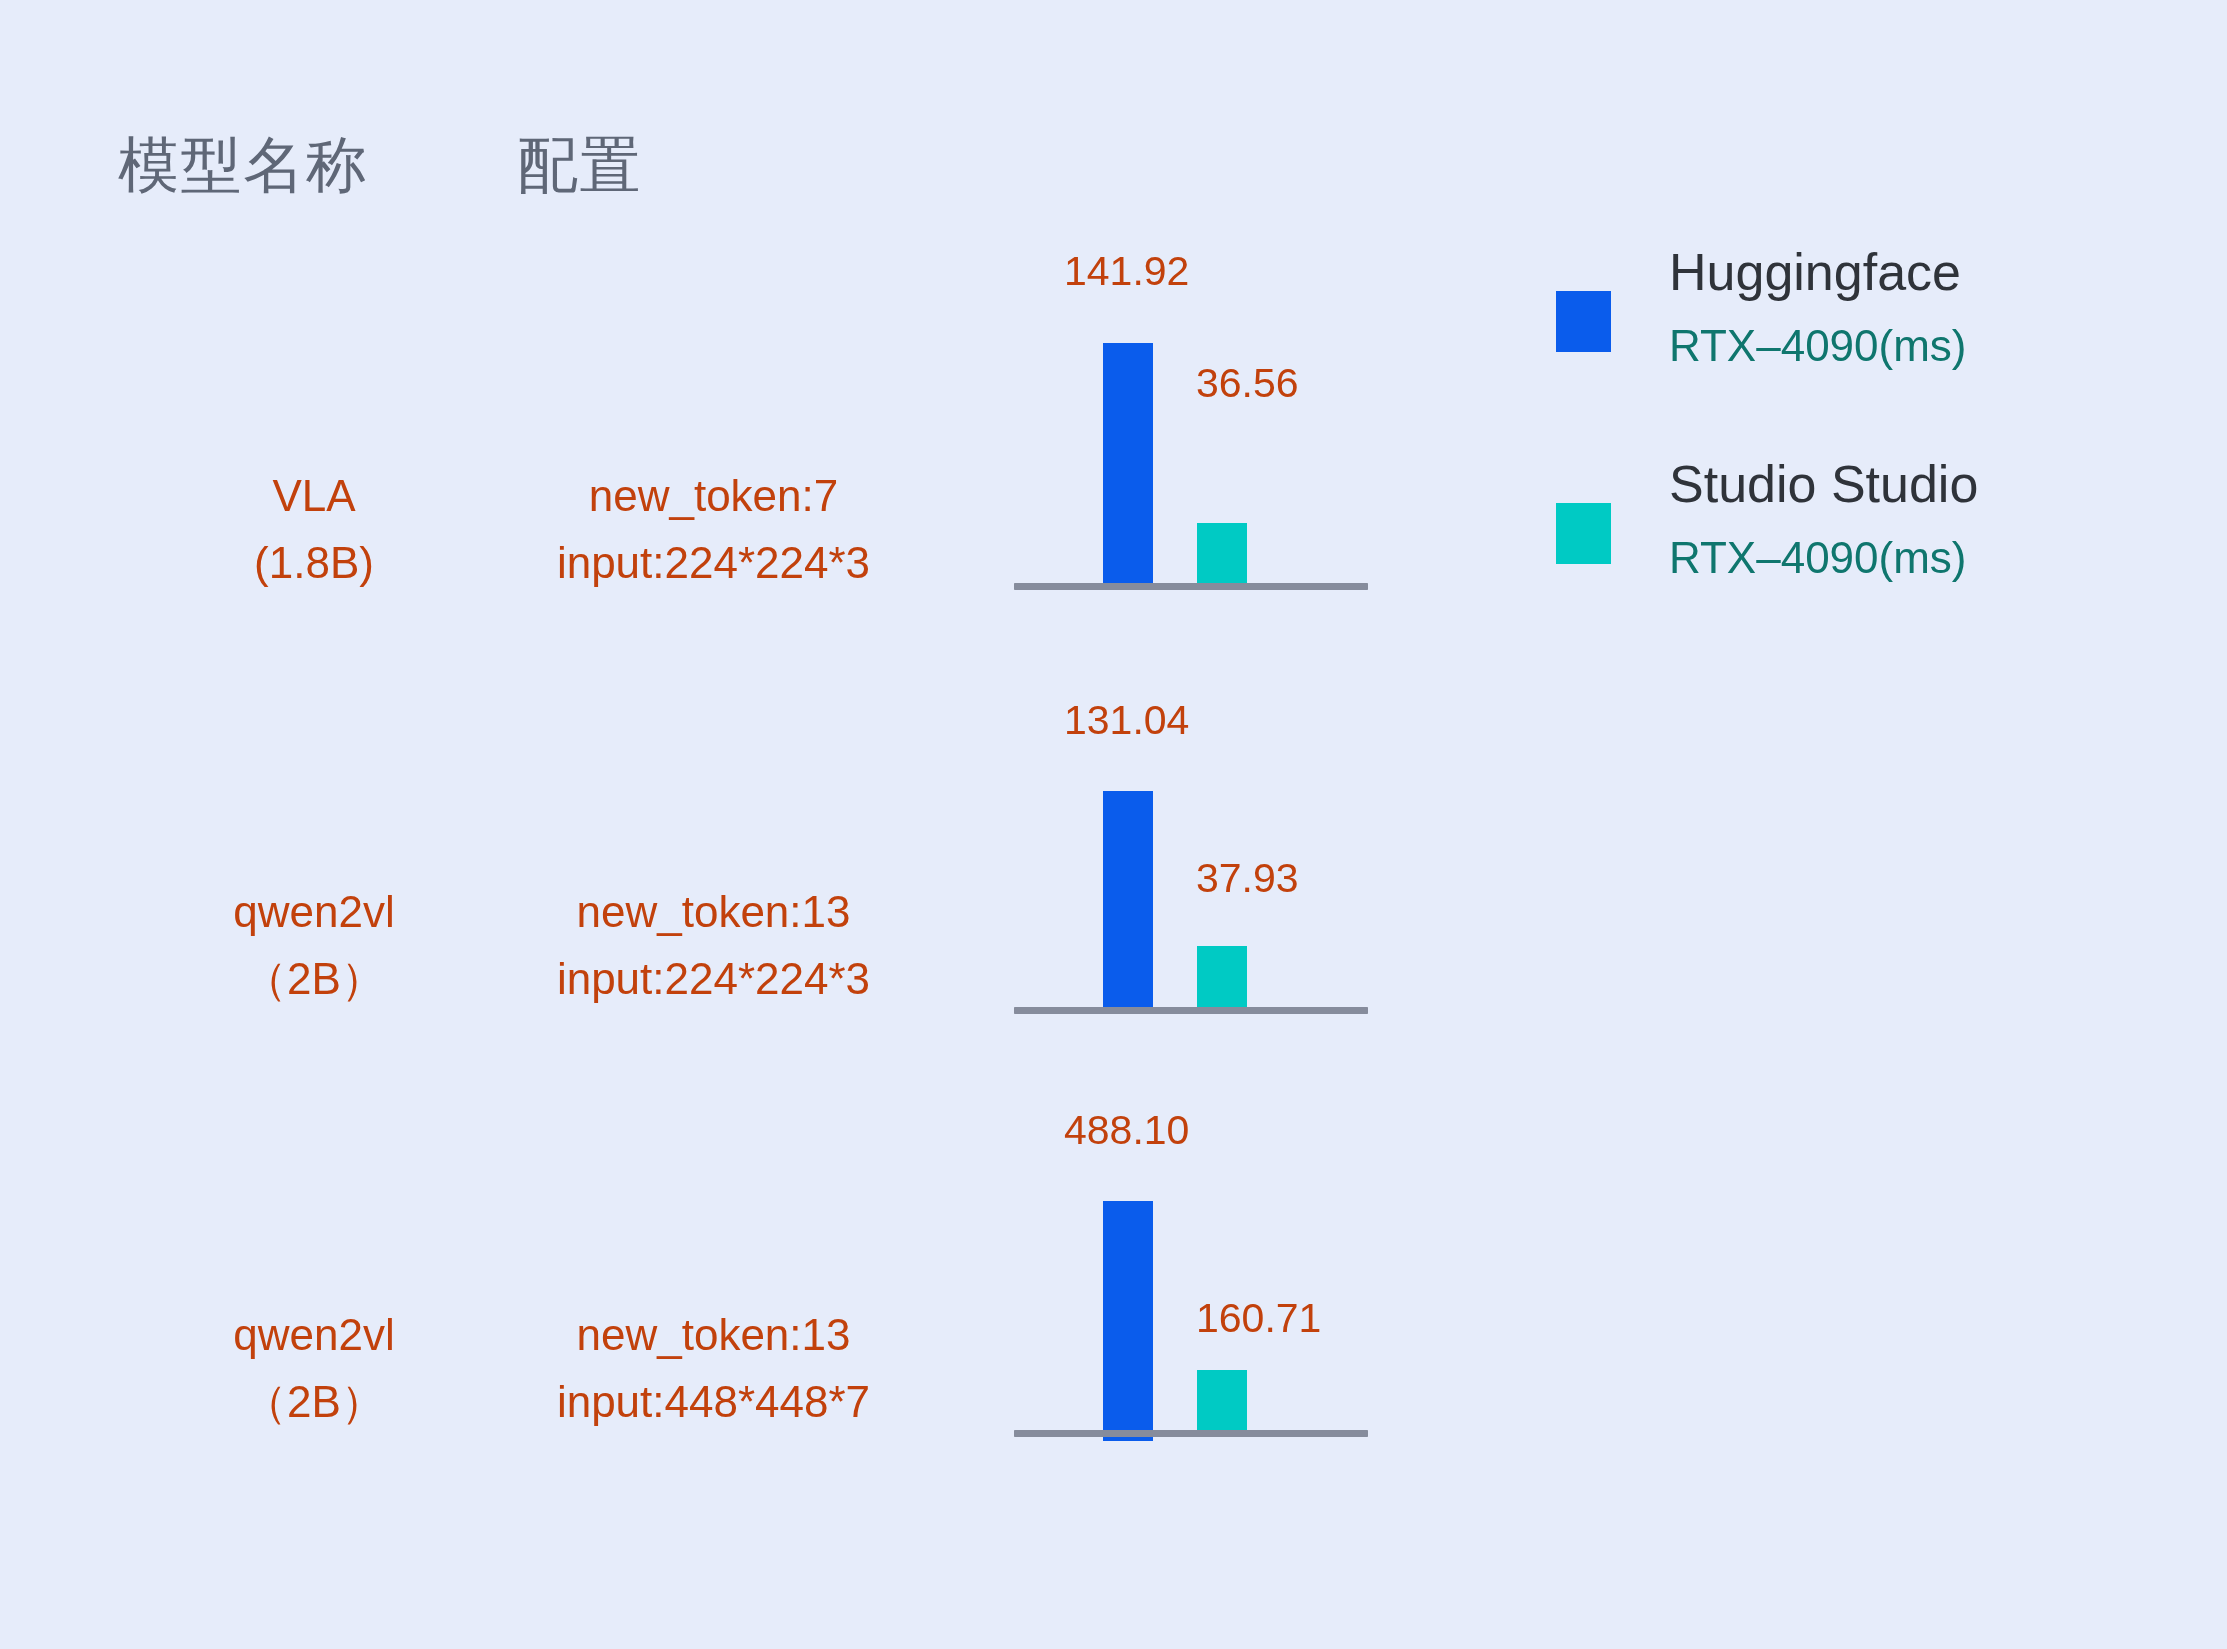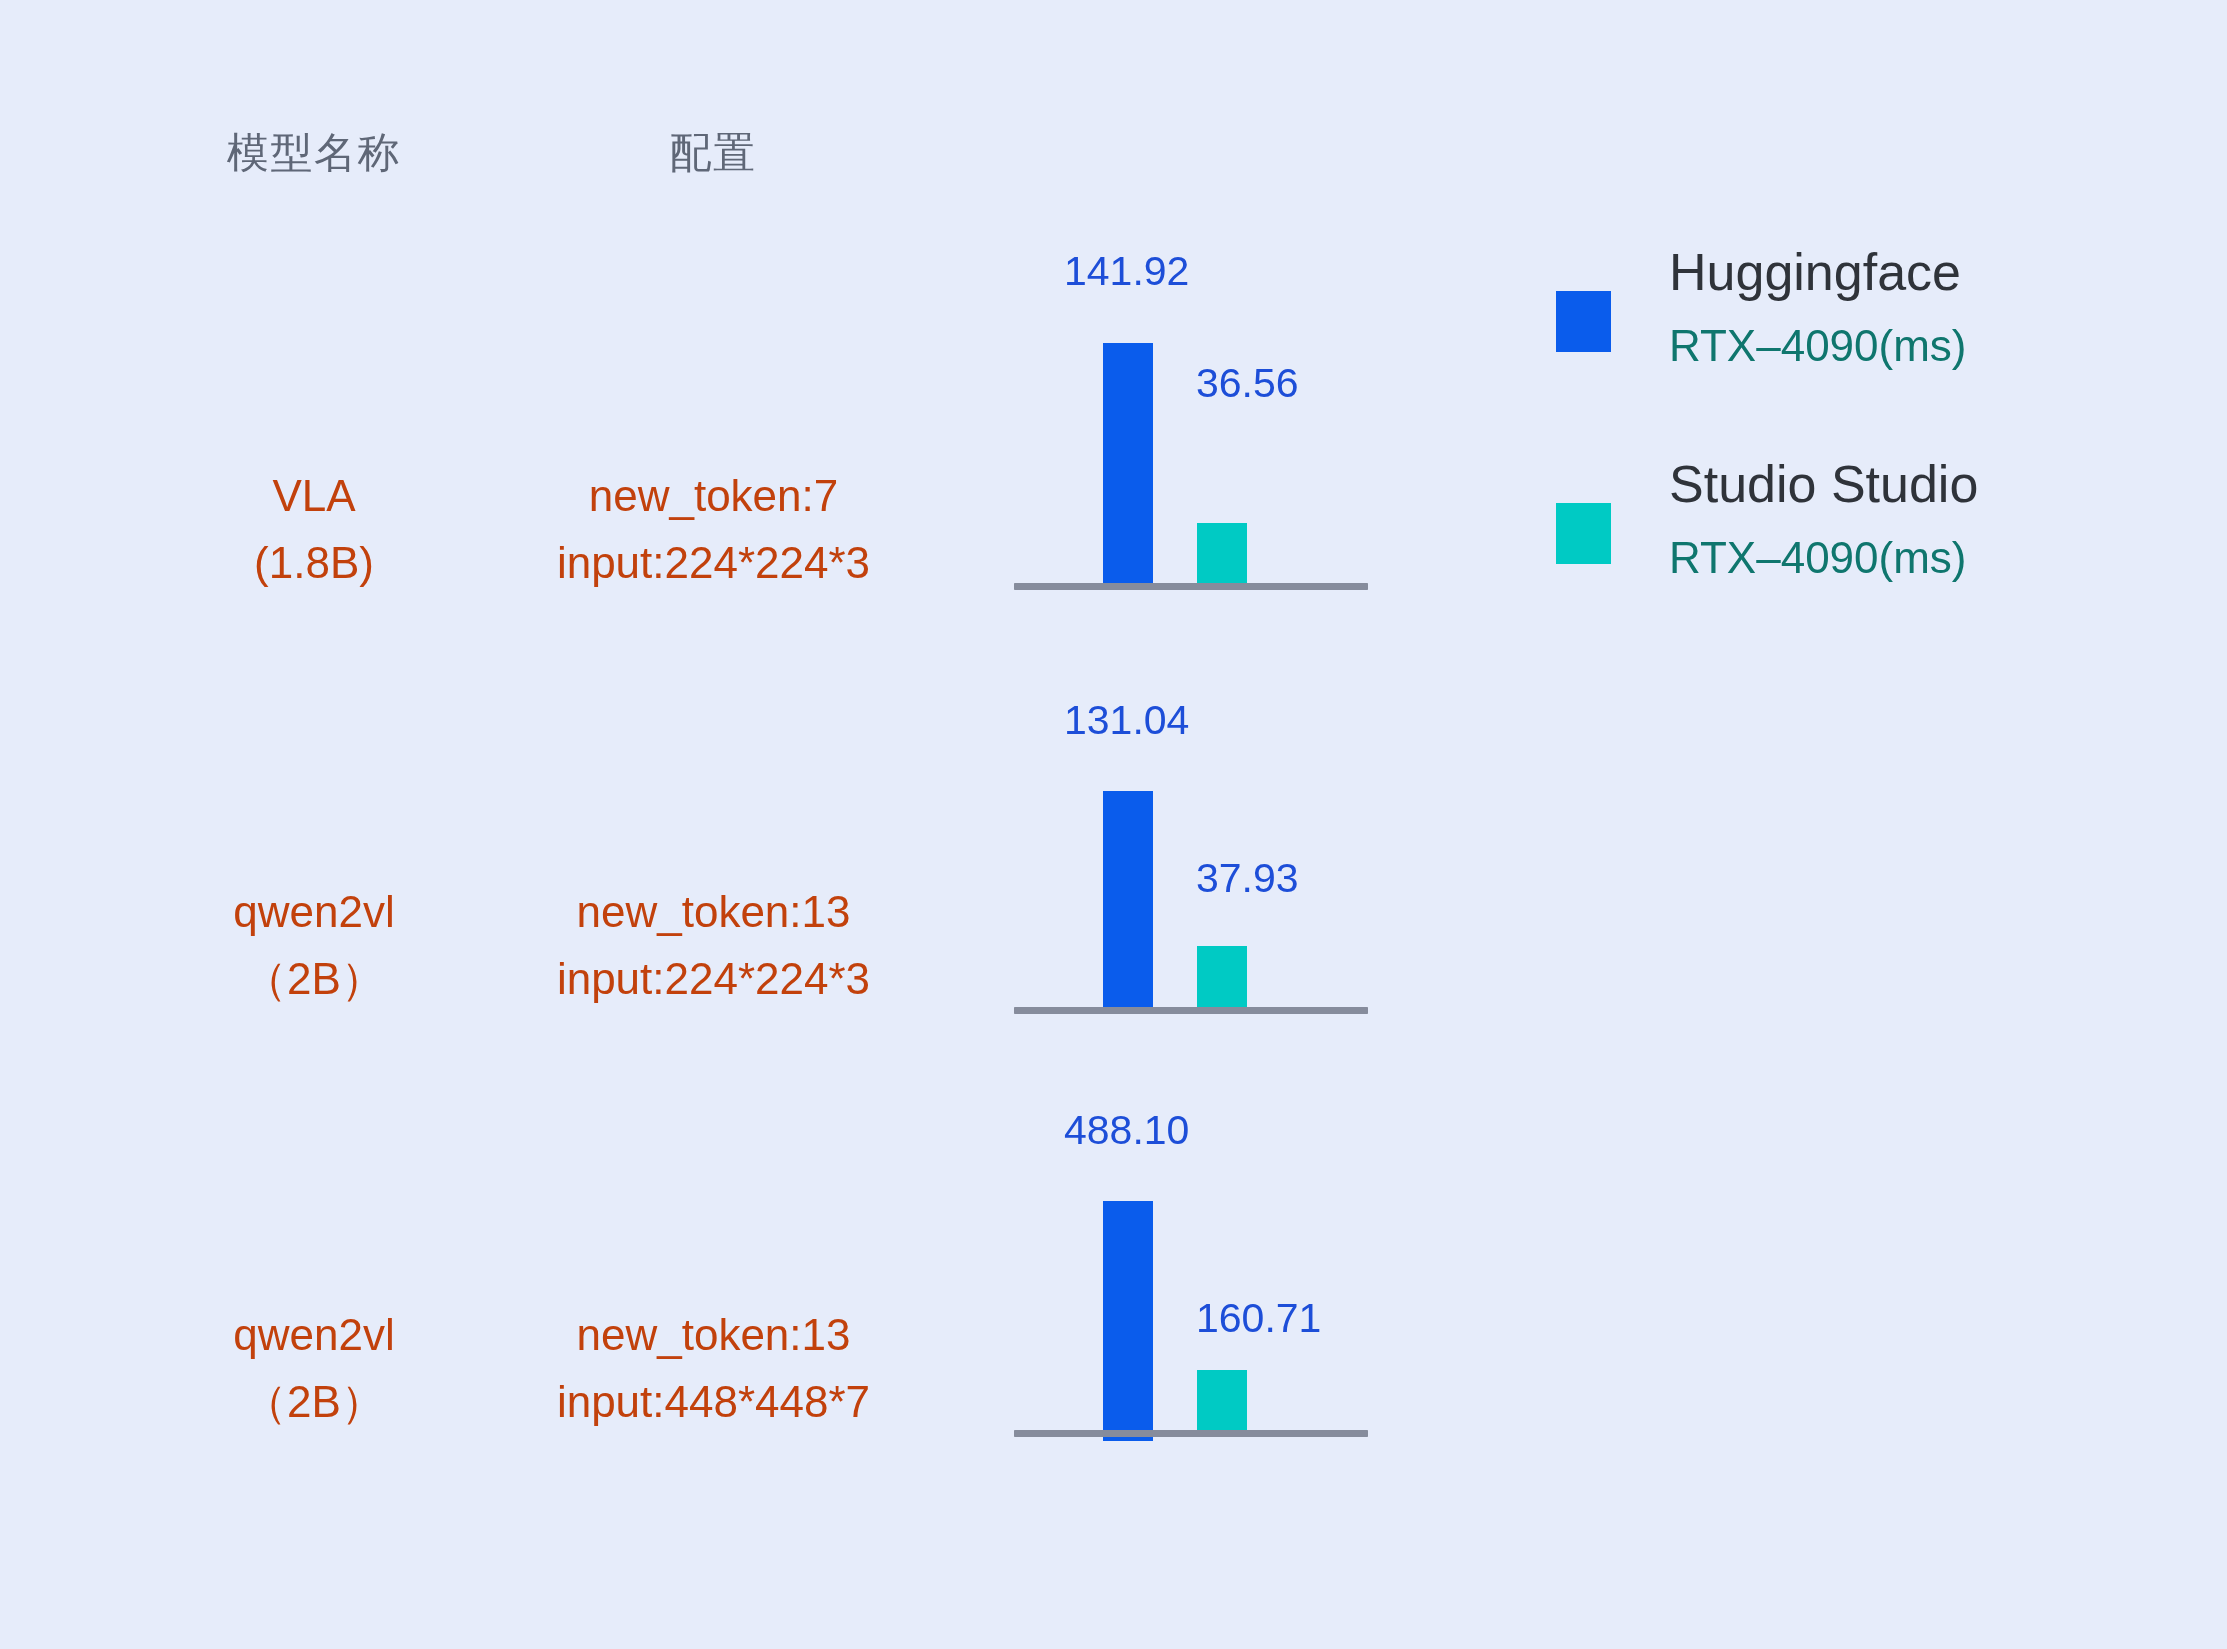--- a/index.html
+++ b/index.html
@@ -19,25 +19,24 @@
   .stage {
     position: absolute;
     left: 0; top: 0;
     width: 2227px;
     height: 1649px;
   }
 
   
   .col-header {
     position: absolute;
-    font-size: 42px;
+    font-size: 61px;
     color: #5f6777;
     font-weight: 400;
     white-space: nowrap;
-    text-align: center;
     letter-spacing: 1.6px;
   }
   #hdr-model { left: 118px; top: 125px; width: 392px; }
   #hdr-config { left: 517px; top: 125px; width: 392px; }
 
   
   .row {
     position: absolute;
     left: 0;
     width: 2227px;
@@ -89,21 +88,21 @@
   .bar {
     position: absolute;
     width: 50px;
   }
   .bar.blue { background: #0a5cec; left: 89px; }
   .bar.teal { background: #00cac4; left: 183px; }
 
   .bar-label {
     position: absolute;
     font-size: 41px;
-    color: #1d4ed8;
+    color: #c2410c;
     white-space: nowrap;
   }
   .bar-label.blue-label { left: 50px; }
   .bar-label.teal-label { left: 182px; }
 
   
   .legend {
     position: absolute;
     left: 1548px;
     top: 235px;

